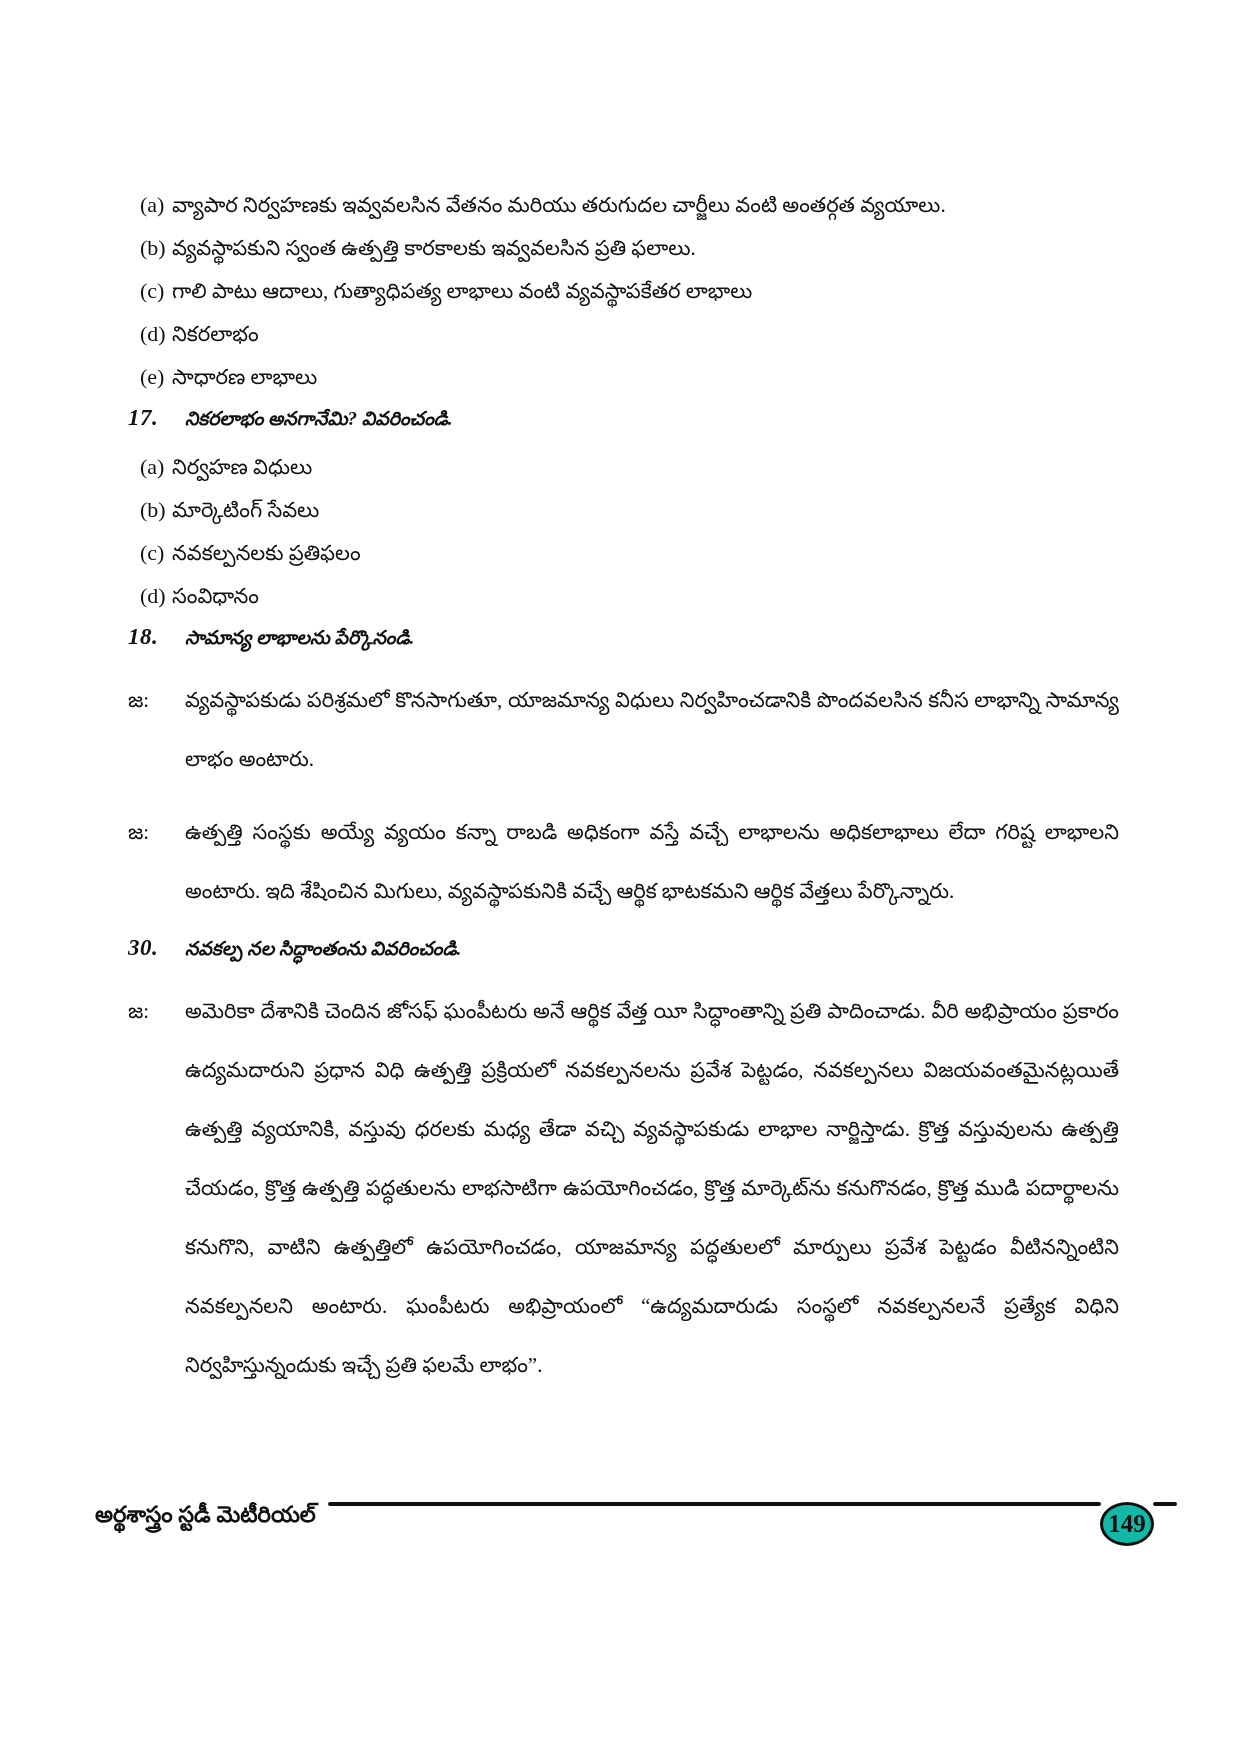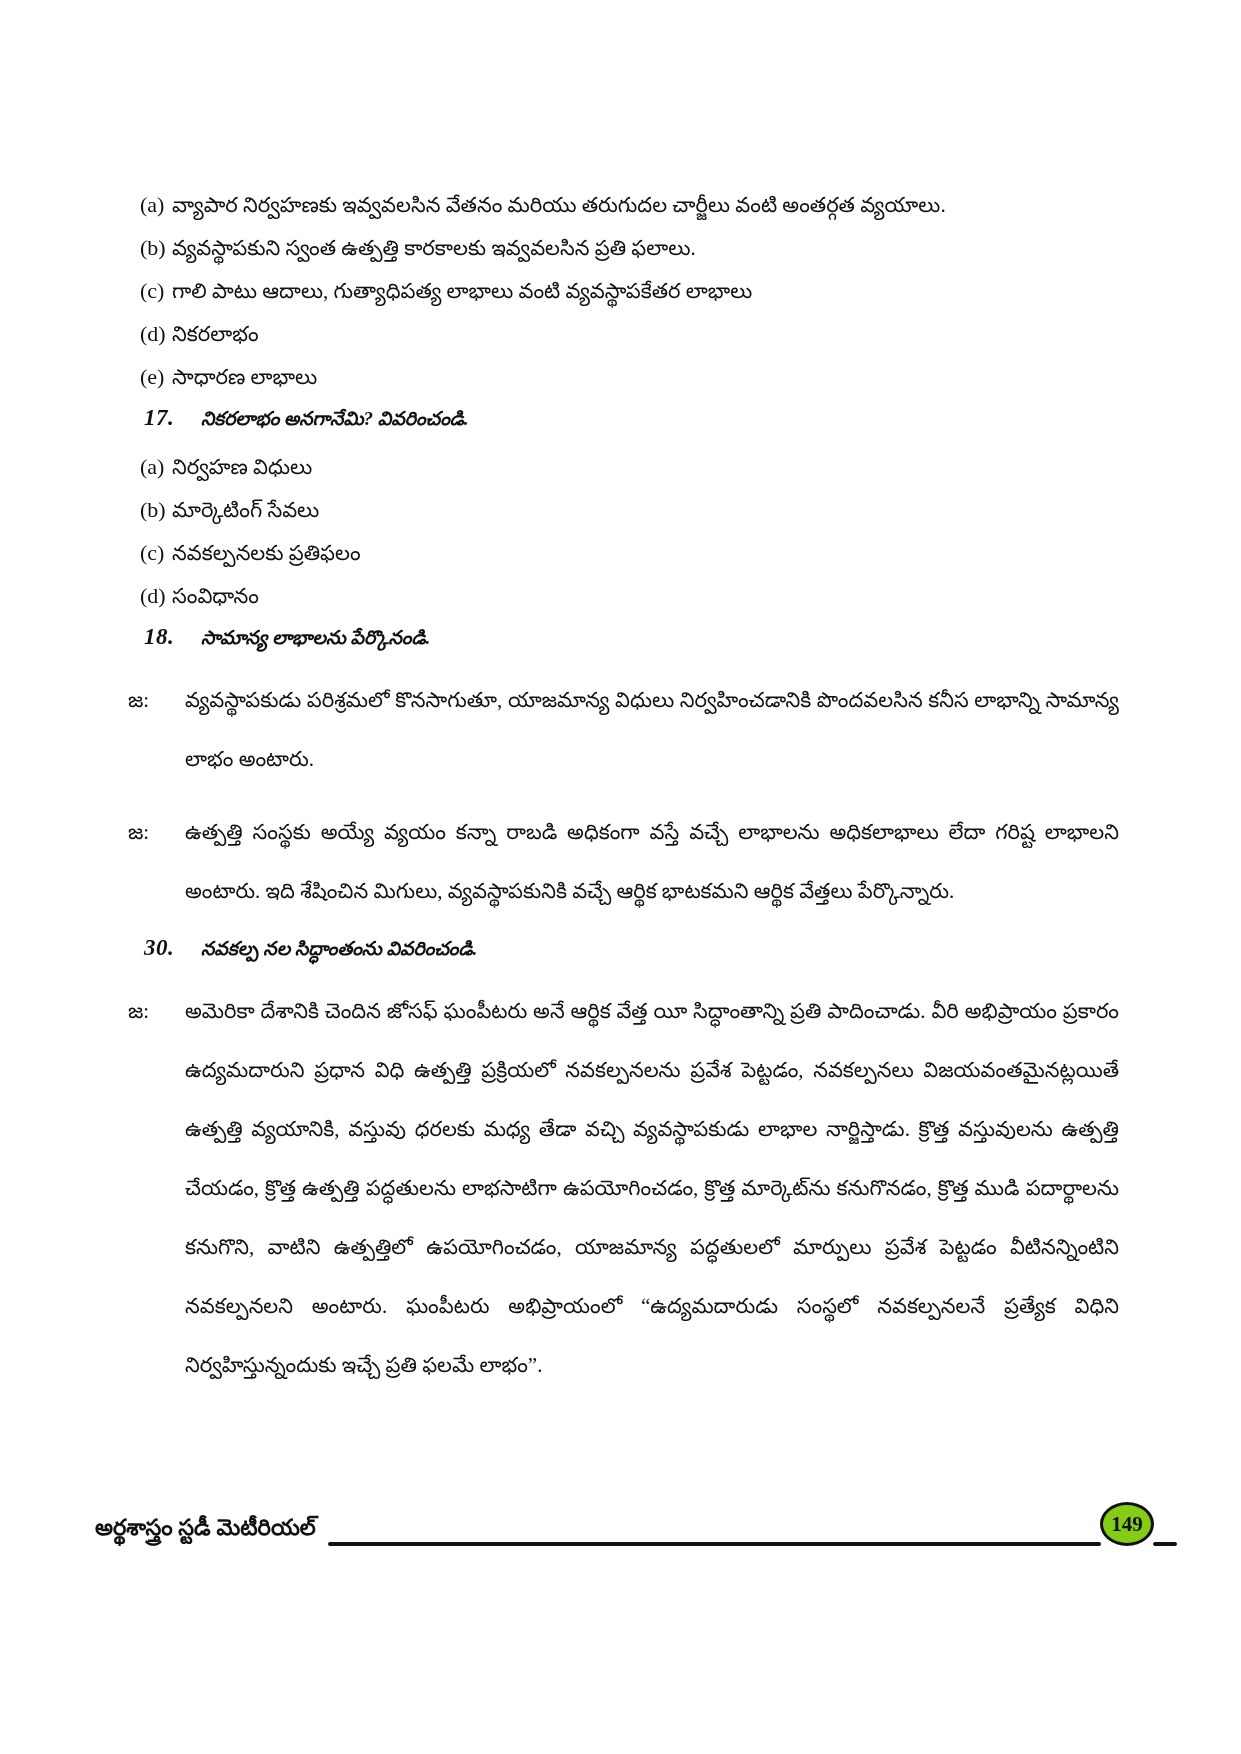--- a/index.html
+++ b/index.html
@@ -36,21 +36,21 @@
     font-size: 22px;
   }
   .opt-text { flex: 1; }
 
   .intro-list { margin-bottom: 6px; }
 
   
   .q-row {
     display: flex;
     align-items: baseline;
-    margin: 10px 0 18px 16px;
+    margin: 10px 0 18px 0;
     font-weight: 700;
     font-style: italic;
   }
   .q-num {
     flex: 0 0 57px;
     font-size: 23px;
     letter-spacing: 0.5px;
   }
   .q-text { flex: 1; font-size: 19px; }
 
@@ -78,21 +78,21 @@
   .sub-list { margin: 6px 0 4px 0; }
 
   
   .footer {
     position: absolute;
     top: 1502px;
     left: 0;
     width: 1241px;
     padding: 0 64px 0 95px;
     display: flex;
-    align-items: flex-end;
+    align-items: flex-start;
   }
   .footer-title {
     font-weight: 700;
     font-size: 22.5px;
     white-space: nowrap;
     margin-right: 12px;
   }
   .footer-rule {
     height: 4px;
     background: #111111;
@@ -102,23 +102,23 @@
   .footer-rule.short { width: 24px; }
   .page-badge {
     width: 54px;
     height: 44px;
     border: 3px solid #111111;
     border-radius: 50%;
     display: flex;
     align-items: center;
     justify-content: center;
     font-weight: 700;
-    font-size: 21px;
+    font-size: 25px;
     margin: 0 -1px;
-    background: #84cc16;
+    background: #14b8a6;
     z-index: 1;
   }
 </style>
 </head>
 <body>
 
 <div class="page">
   <div class="content">
 
     <ul class="option-list intro-list">

